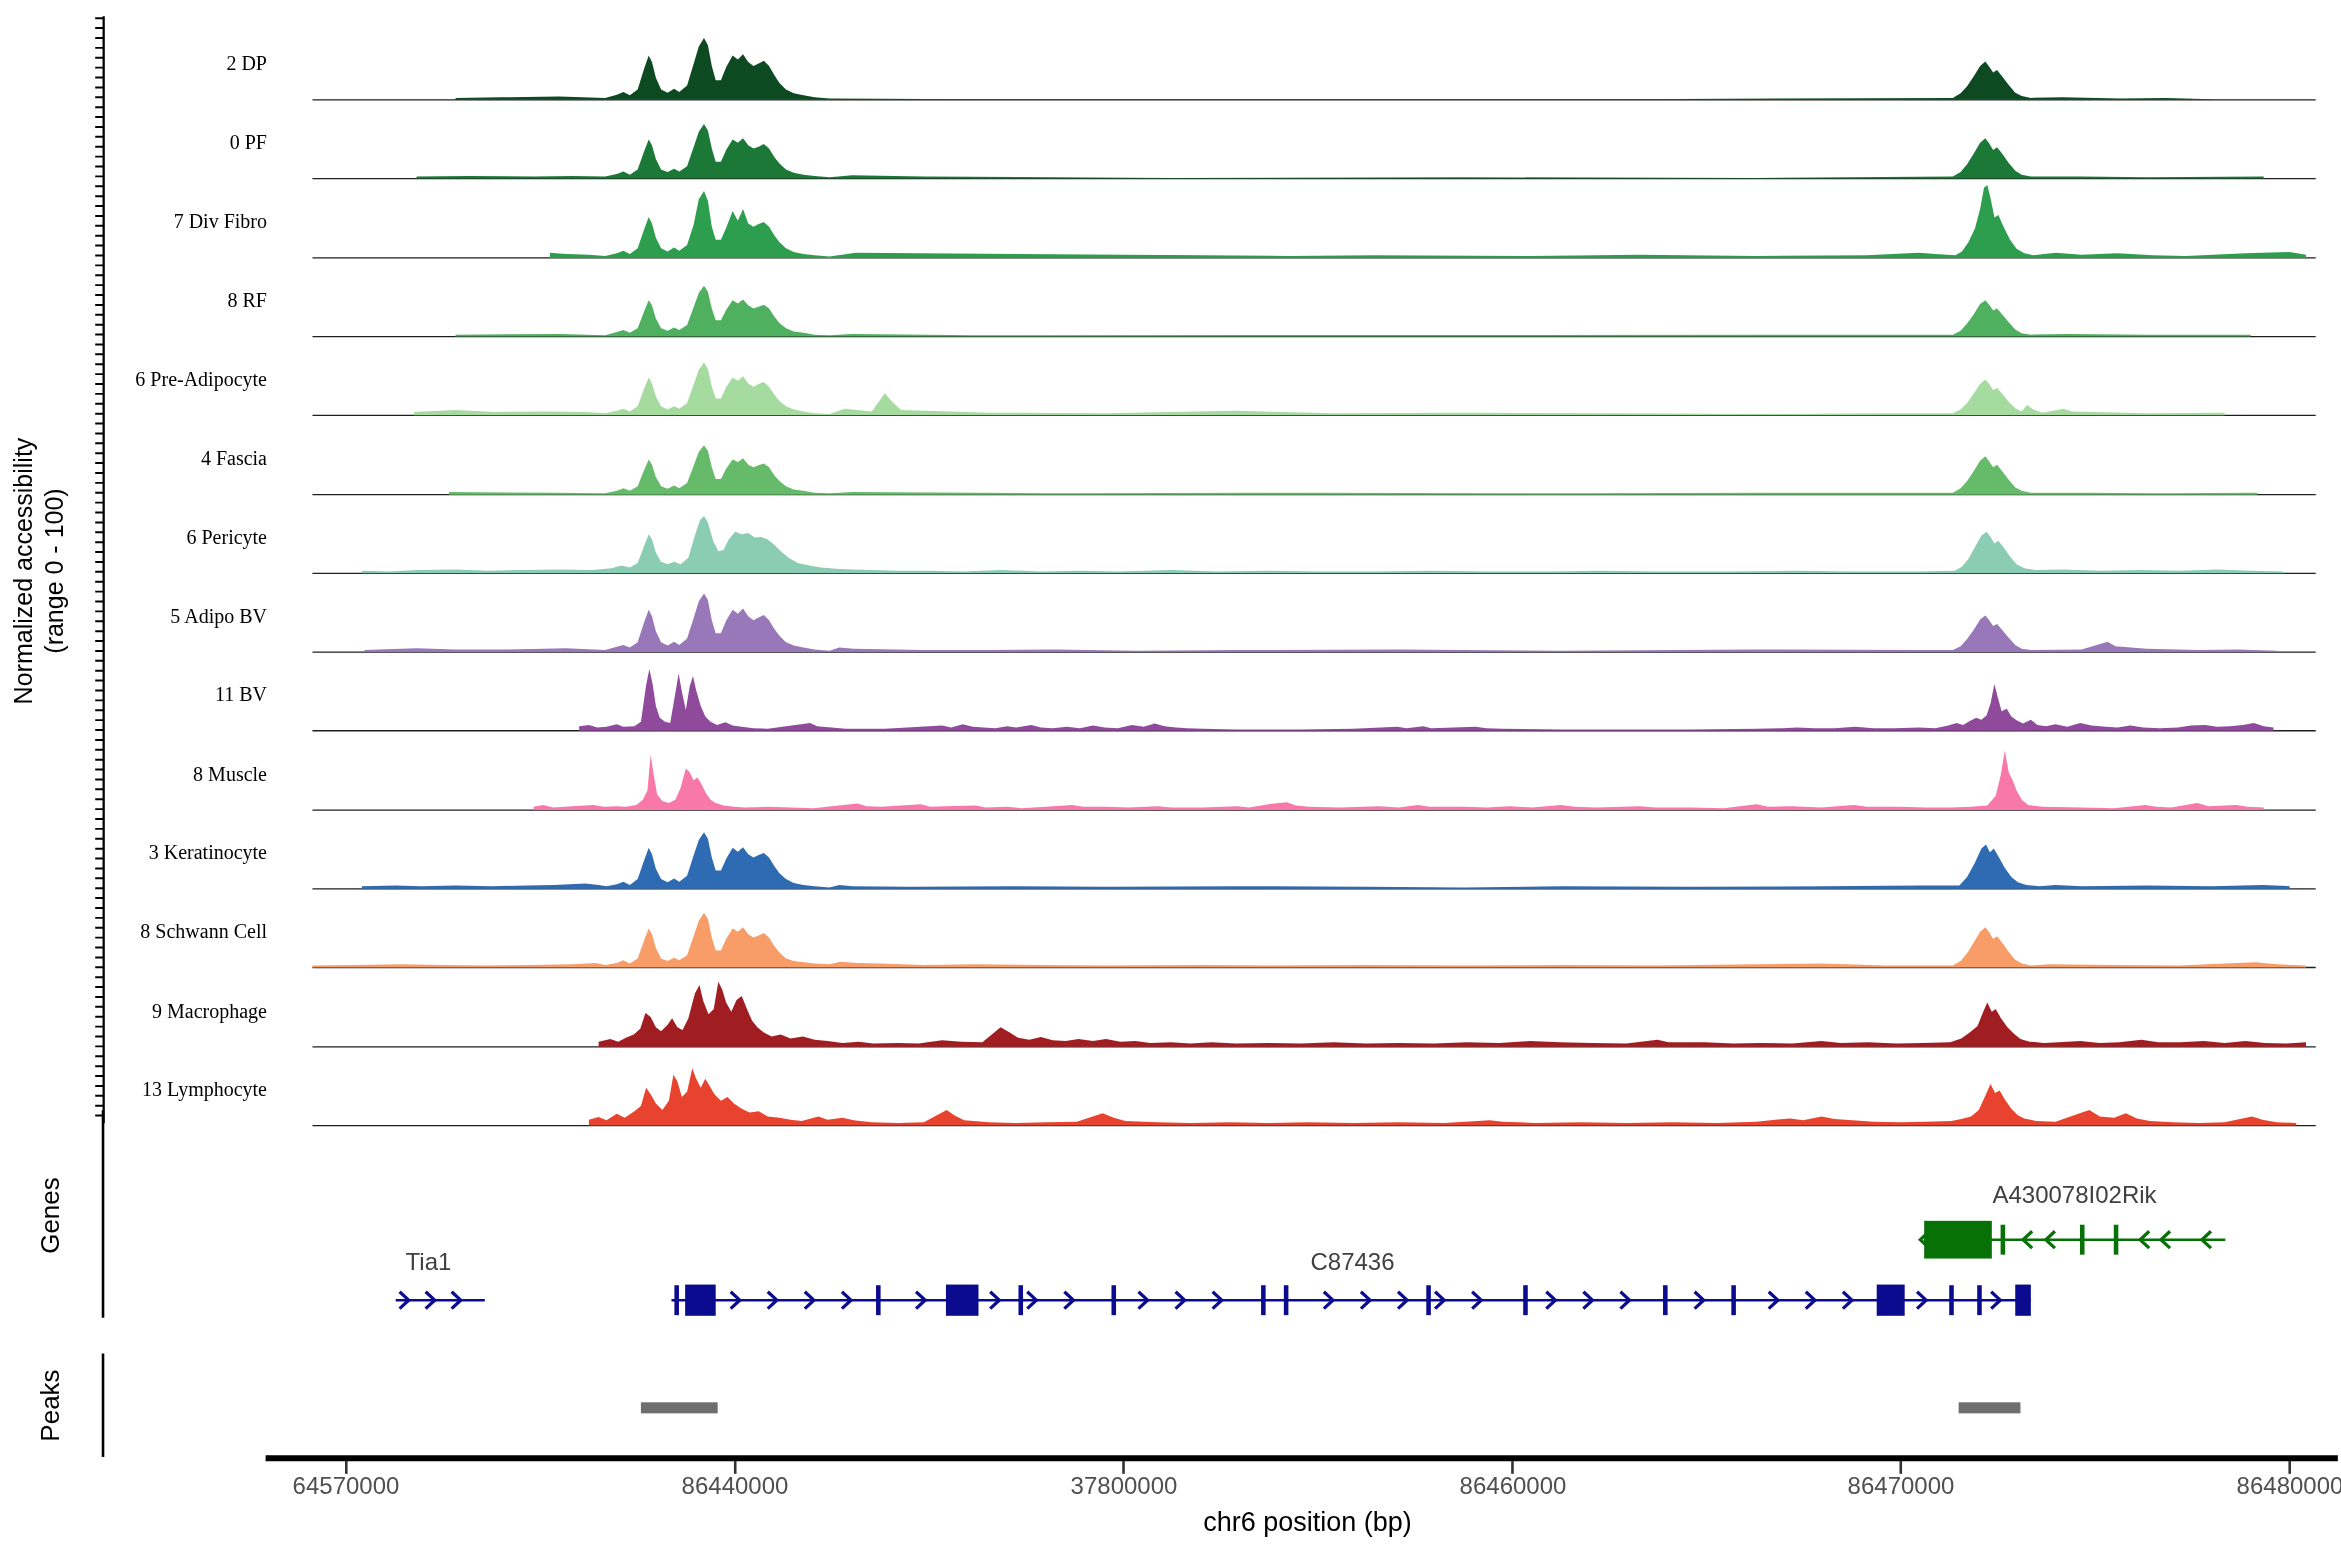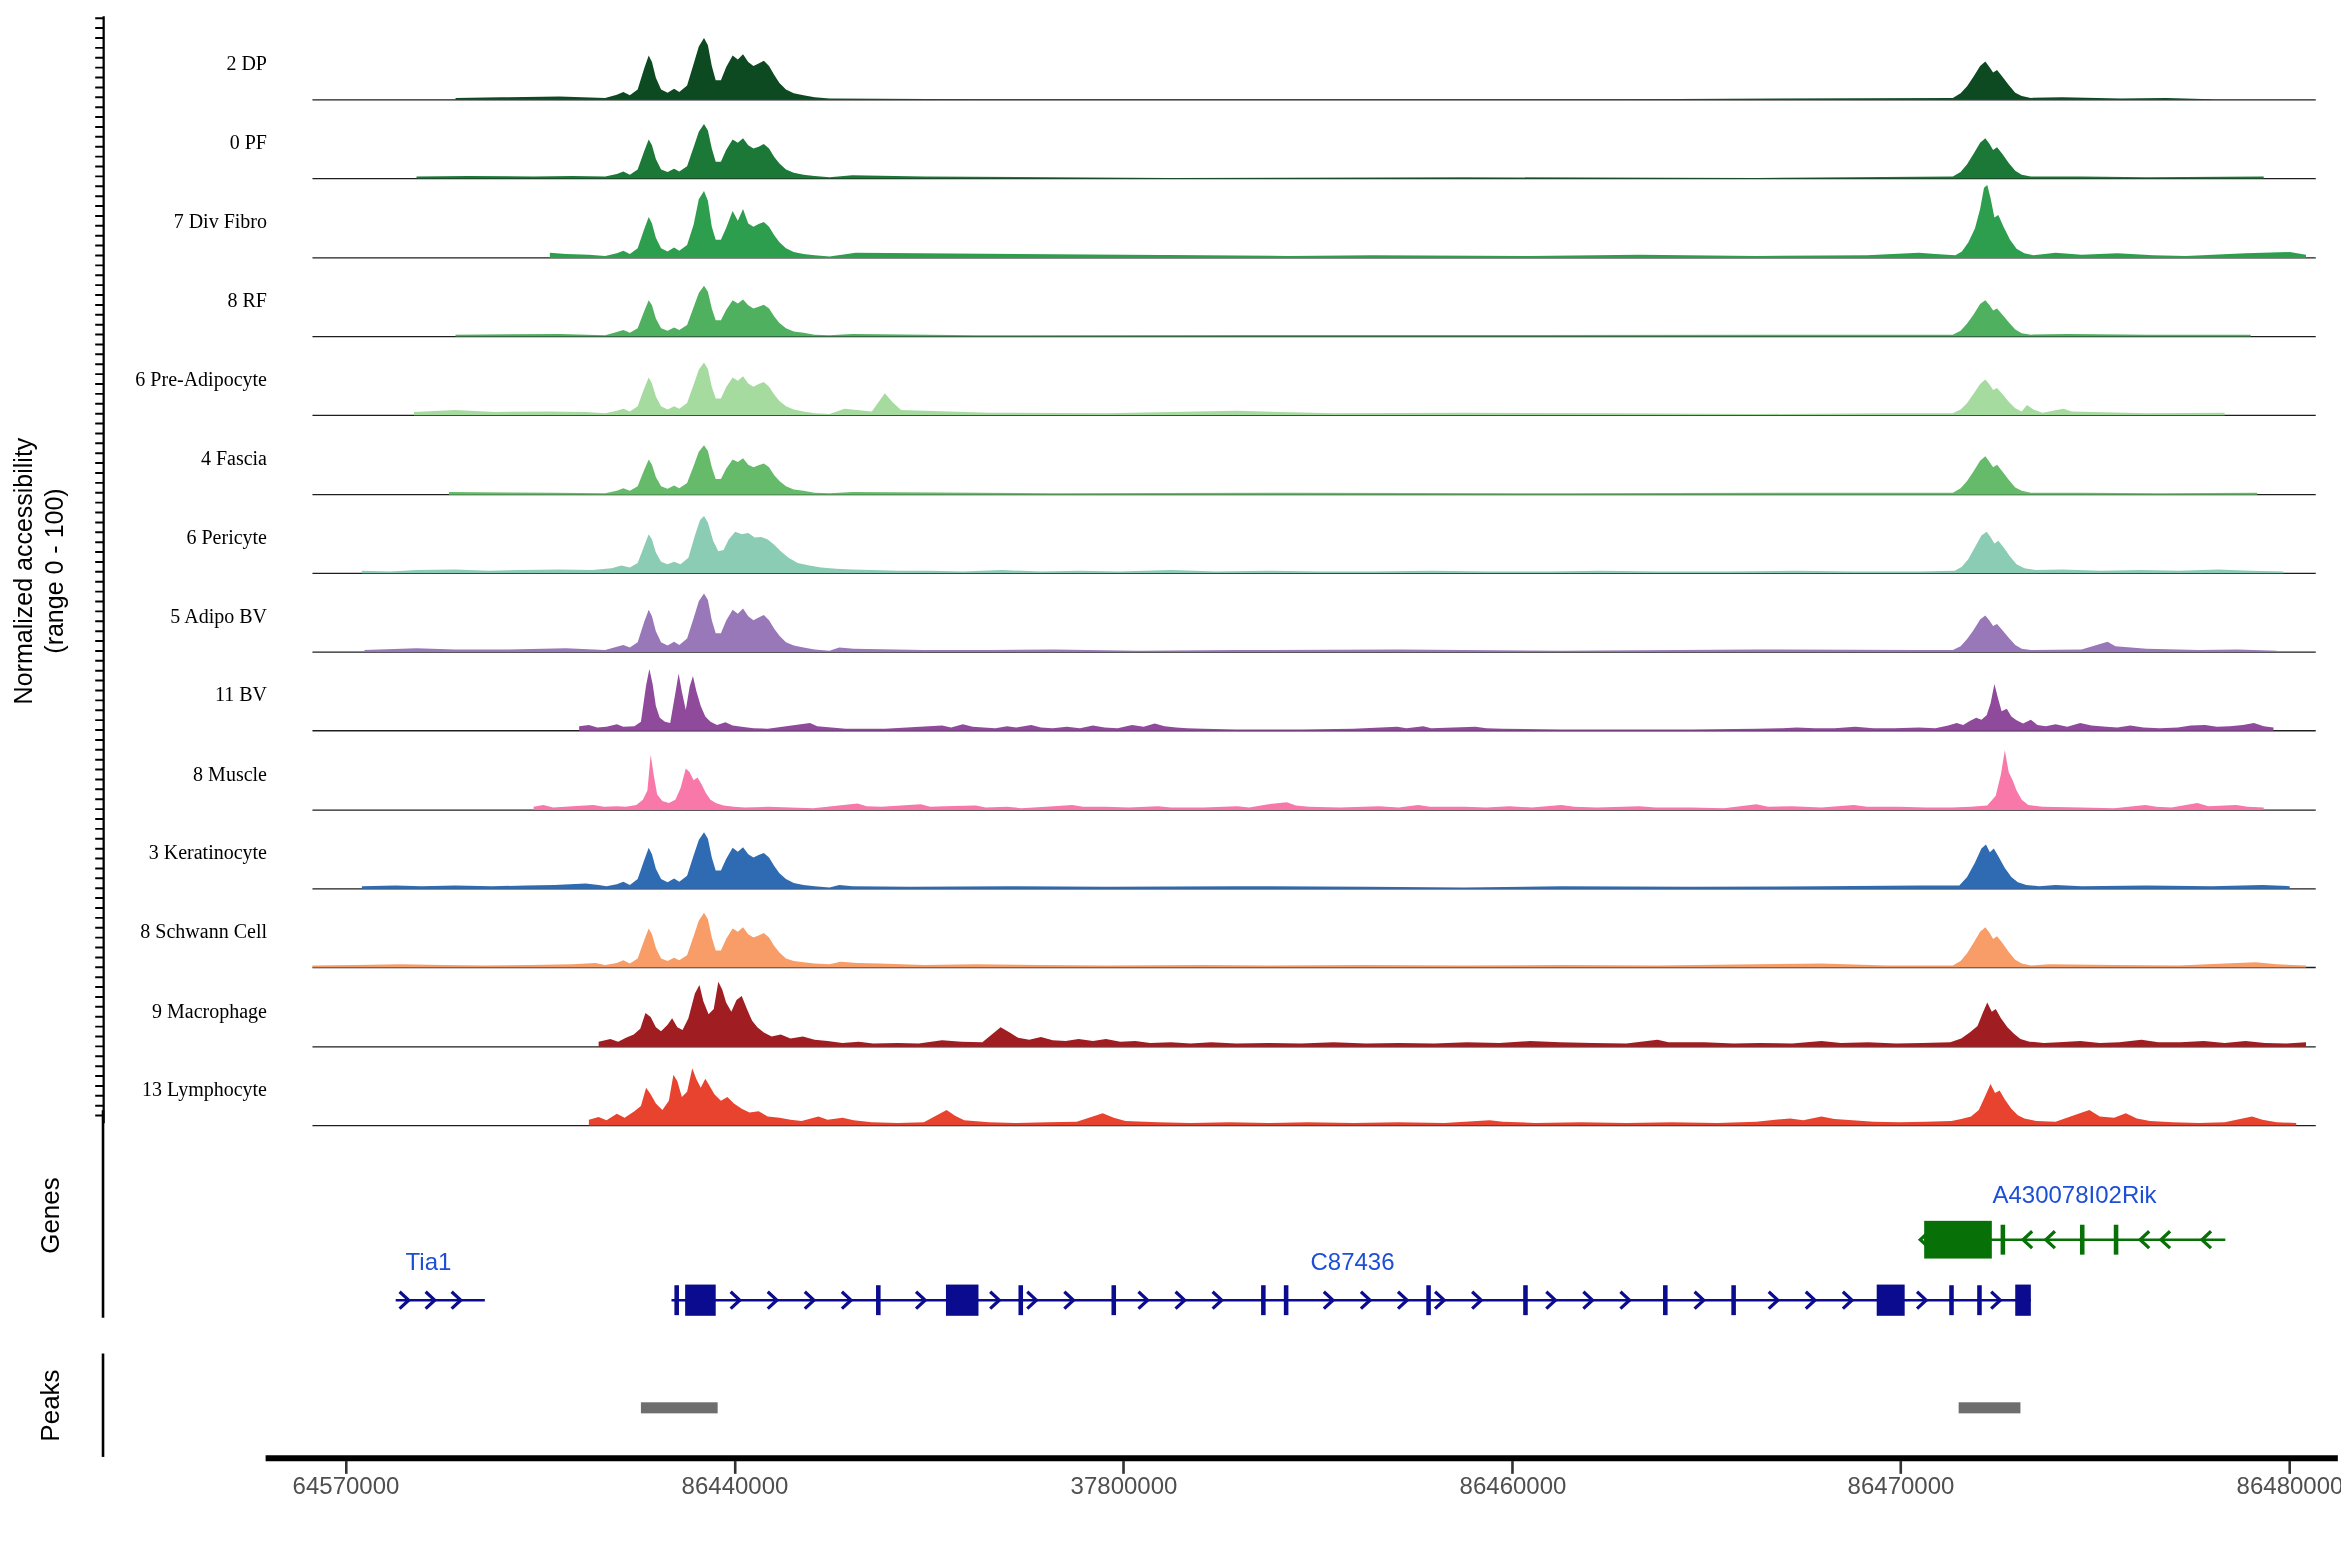--- a/index.html
+++ b/index.html
@@ -4,21 +4,21 @@
 <style>
   html,body{margin:0;padding:0;background:#ffffff;}
   #page{position:relative;width:2342px;height:1561px;background:#fff;overflow:hidden;
         font-family:"Liberation Sans", sans-serif;}
   #plot{position:absolute;left:0;top:0;}
   .track-label{position:absolute;left:0;width:267px;text-align:right;font-size:20px;
                line-height:21.5px;color:#000;white-space:nowrap;font-family:Liberation Serif, serif;}
   .xtick-label{position:absolute;width:208px;margin-left:-104px;text-align:center;
                font-size:24px;color:#4f4f4f;}
   .gene-label{position:absolute;width:299px;margin-left:-150px;text-align:center;
-              font-size:24px;color:#1d4ed8;}
+              font-size:24px;color:#404040;}
   .axis-title{position:absolute;left:982px;top:1507px;width:651px;text-align:center;
               font-size:27px;color:#000;}
   .ylab{position:absolute;left:-287px;top:540px;width:651px;height:62px;text-align:center;
         font-size:25px;line-height:31px;color:#000;transform:rotate(-90deg);}
   .seclab{position:absolute;width:195px;height:29px;text-align:center;font-size:26px;
           line-height:29px;color:#000;transform:rotate(-90deg);}
   #genes-sec{left:-47px;top:1201px;}
   #peaks-sec{left:-47px;top:1391px;}
 </style>
 </head>
@@ -154,15 +154,16 @@
   <div class="gene-label" style="left:1353px;top:1248px">C87436</div>
   <div class="gene-label" style="left:2075px;top:1181px">A430078I02Rik</div>
 
   <div class="xtick-label" style="left:346px;top:1472px">64570000</div>
   <div class="xtick-label" style="left:735px;top:1472px">86440000</div>
   <div class="xtick-label" style="left:1124px;top:1472px">37800000</div>
   <div class="xtick-label" style="left:1513px;top:1472px">86460000</div>
   <div class="xtick-label" style="left:1901px;top:1472px">86470000</div>
   <div class="xtick-label" style="left:2290px;top:1472px">86480000</div>
 
+  <div class="axis-title">chr6 position (bp)</div>
 
 </div>
 
 
 </body></html>

